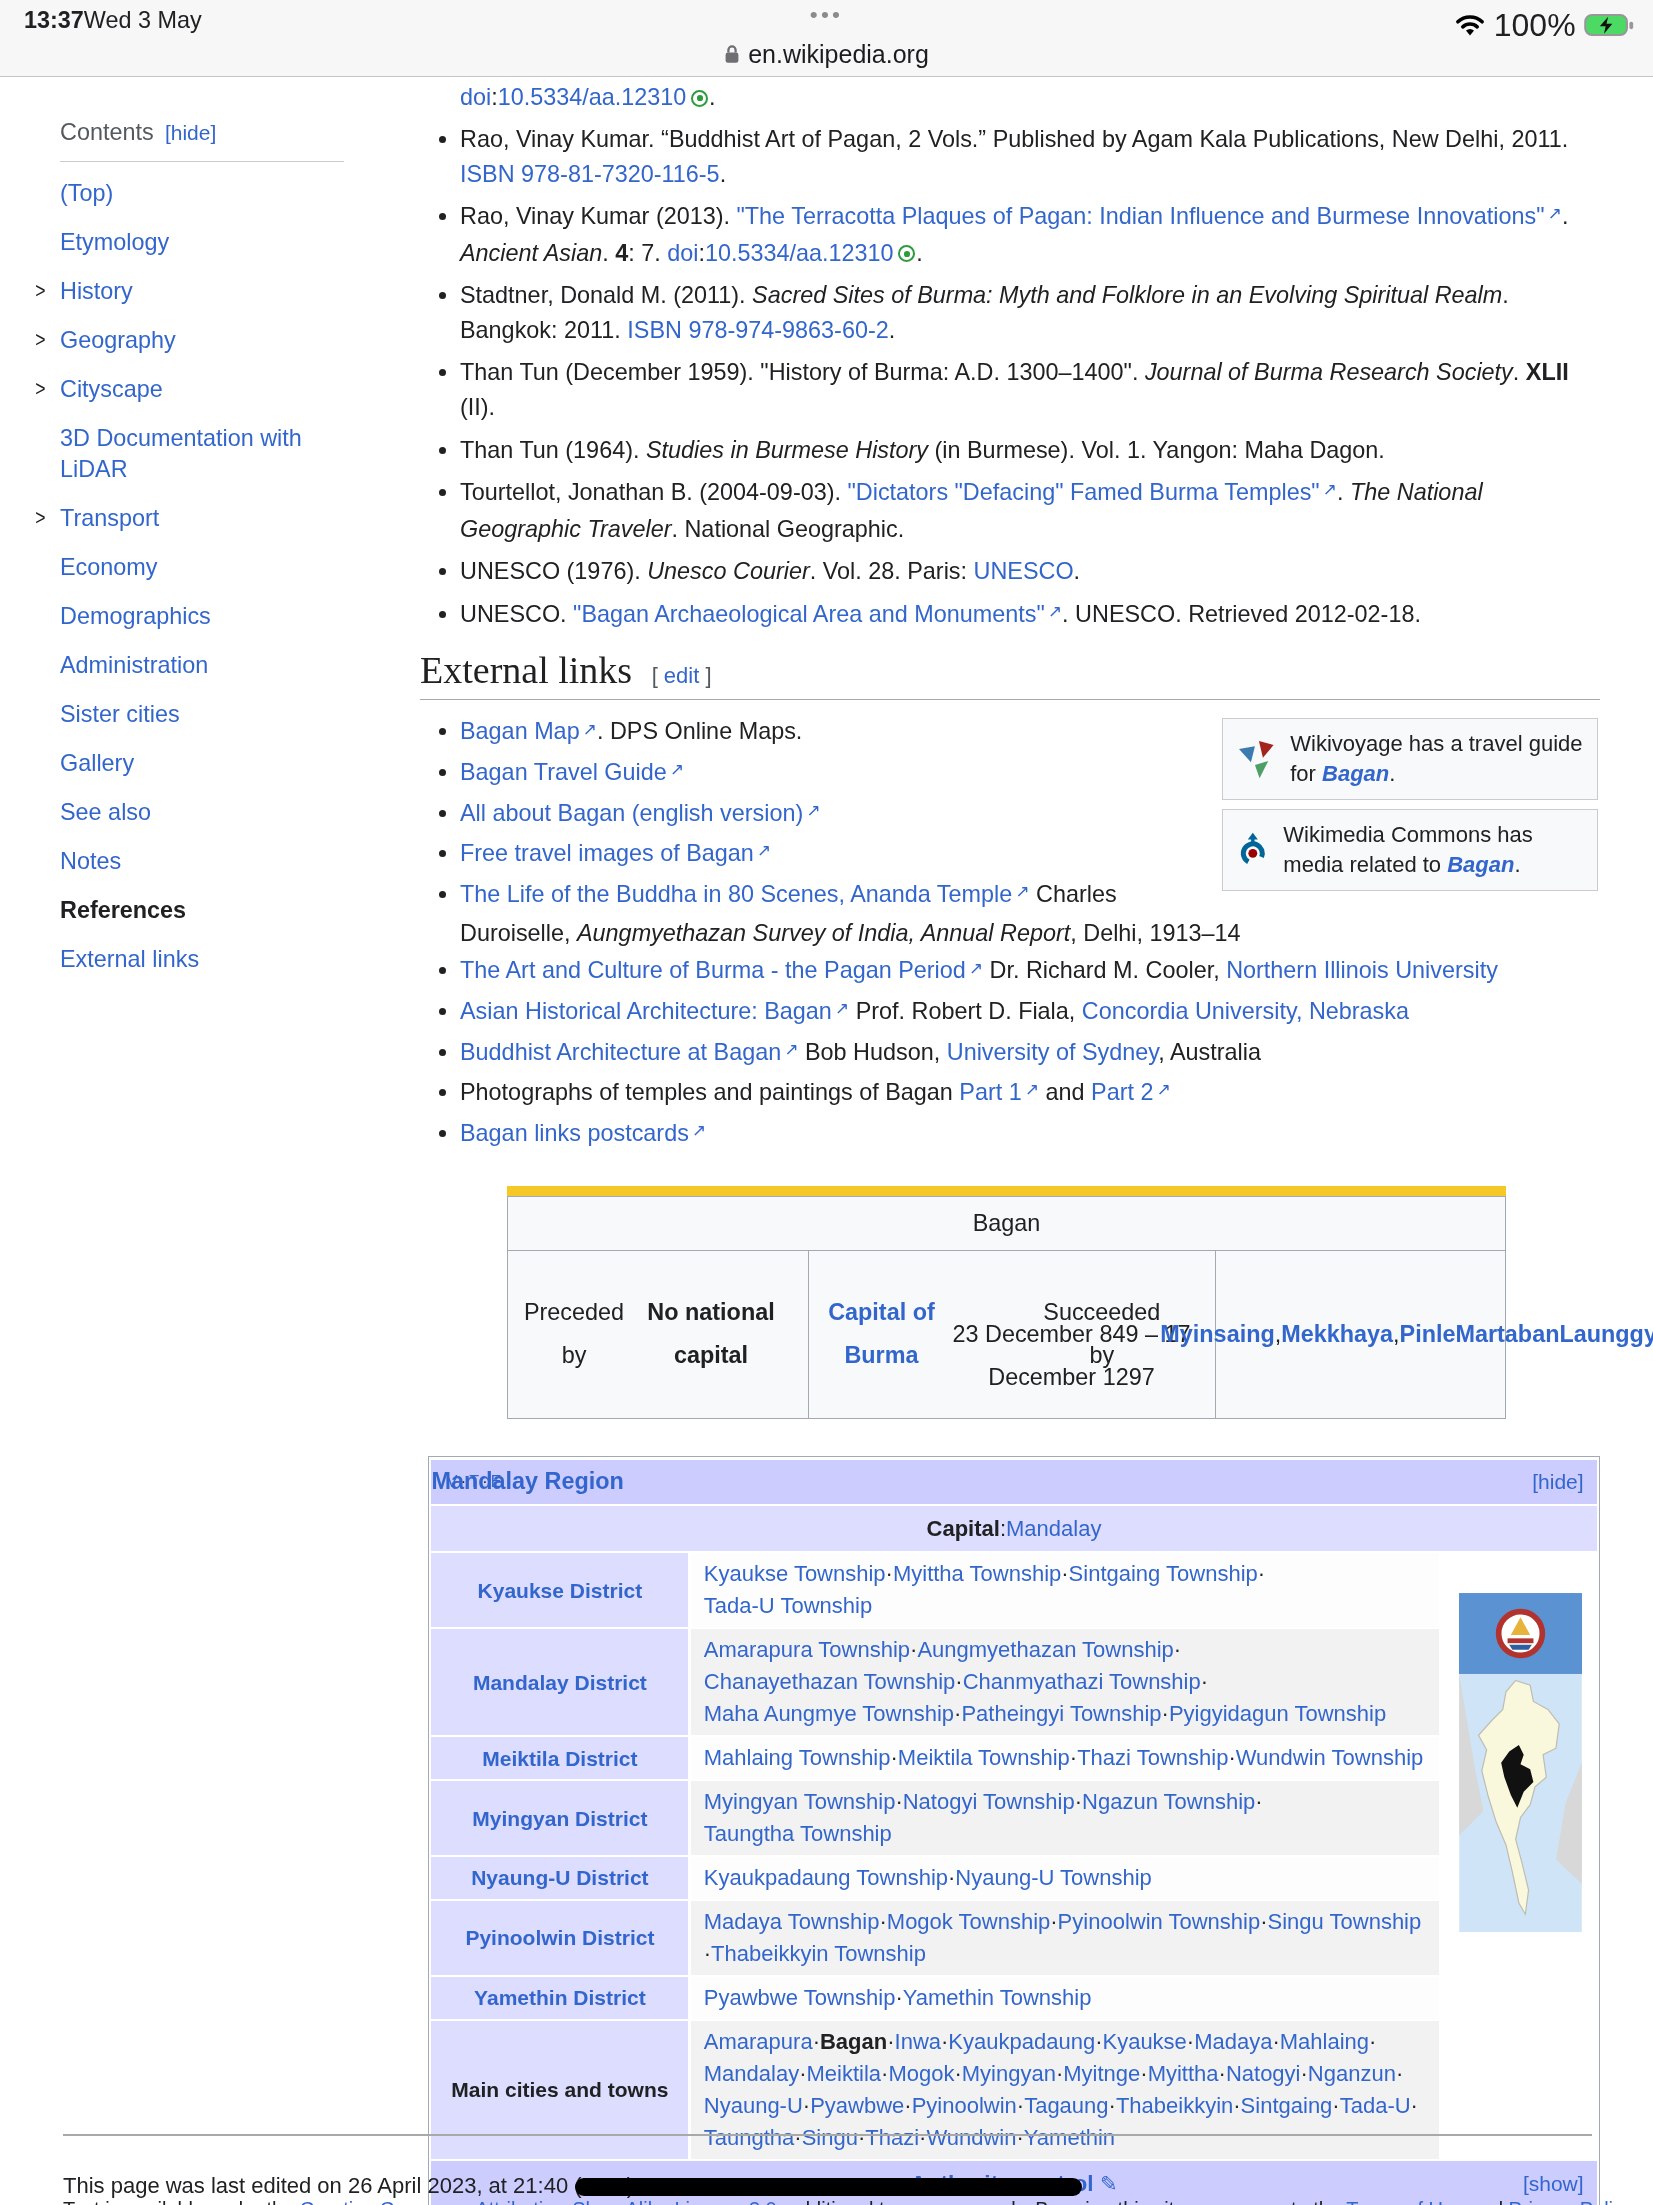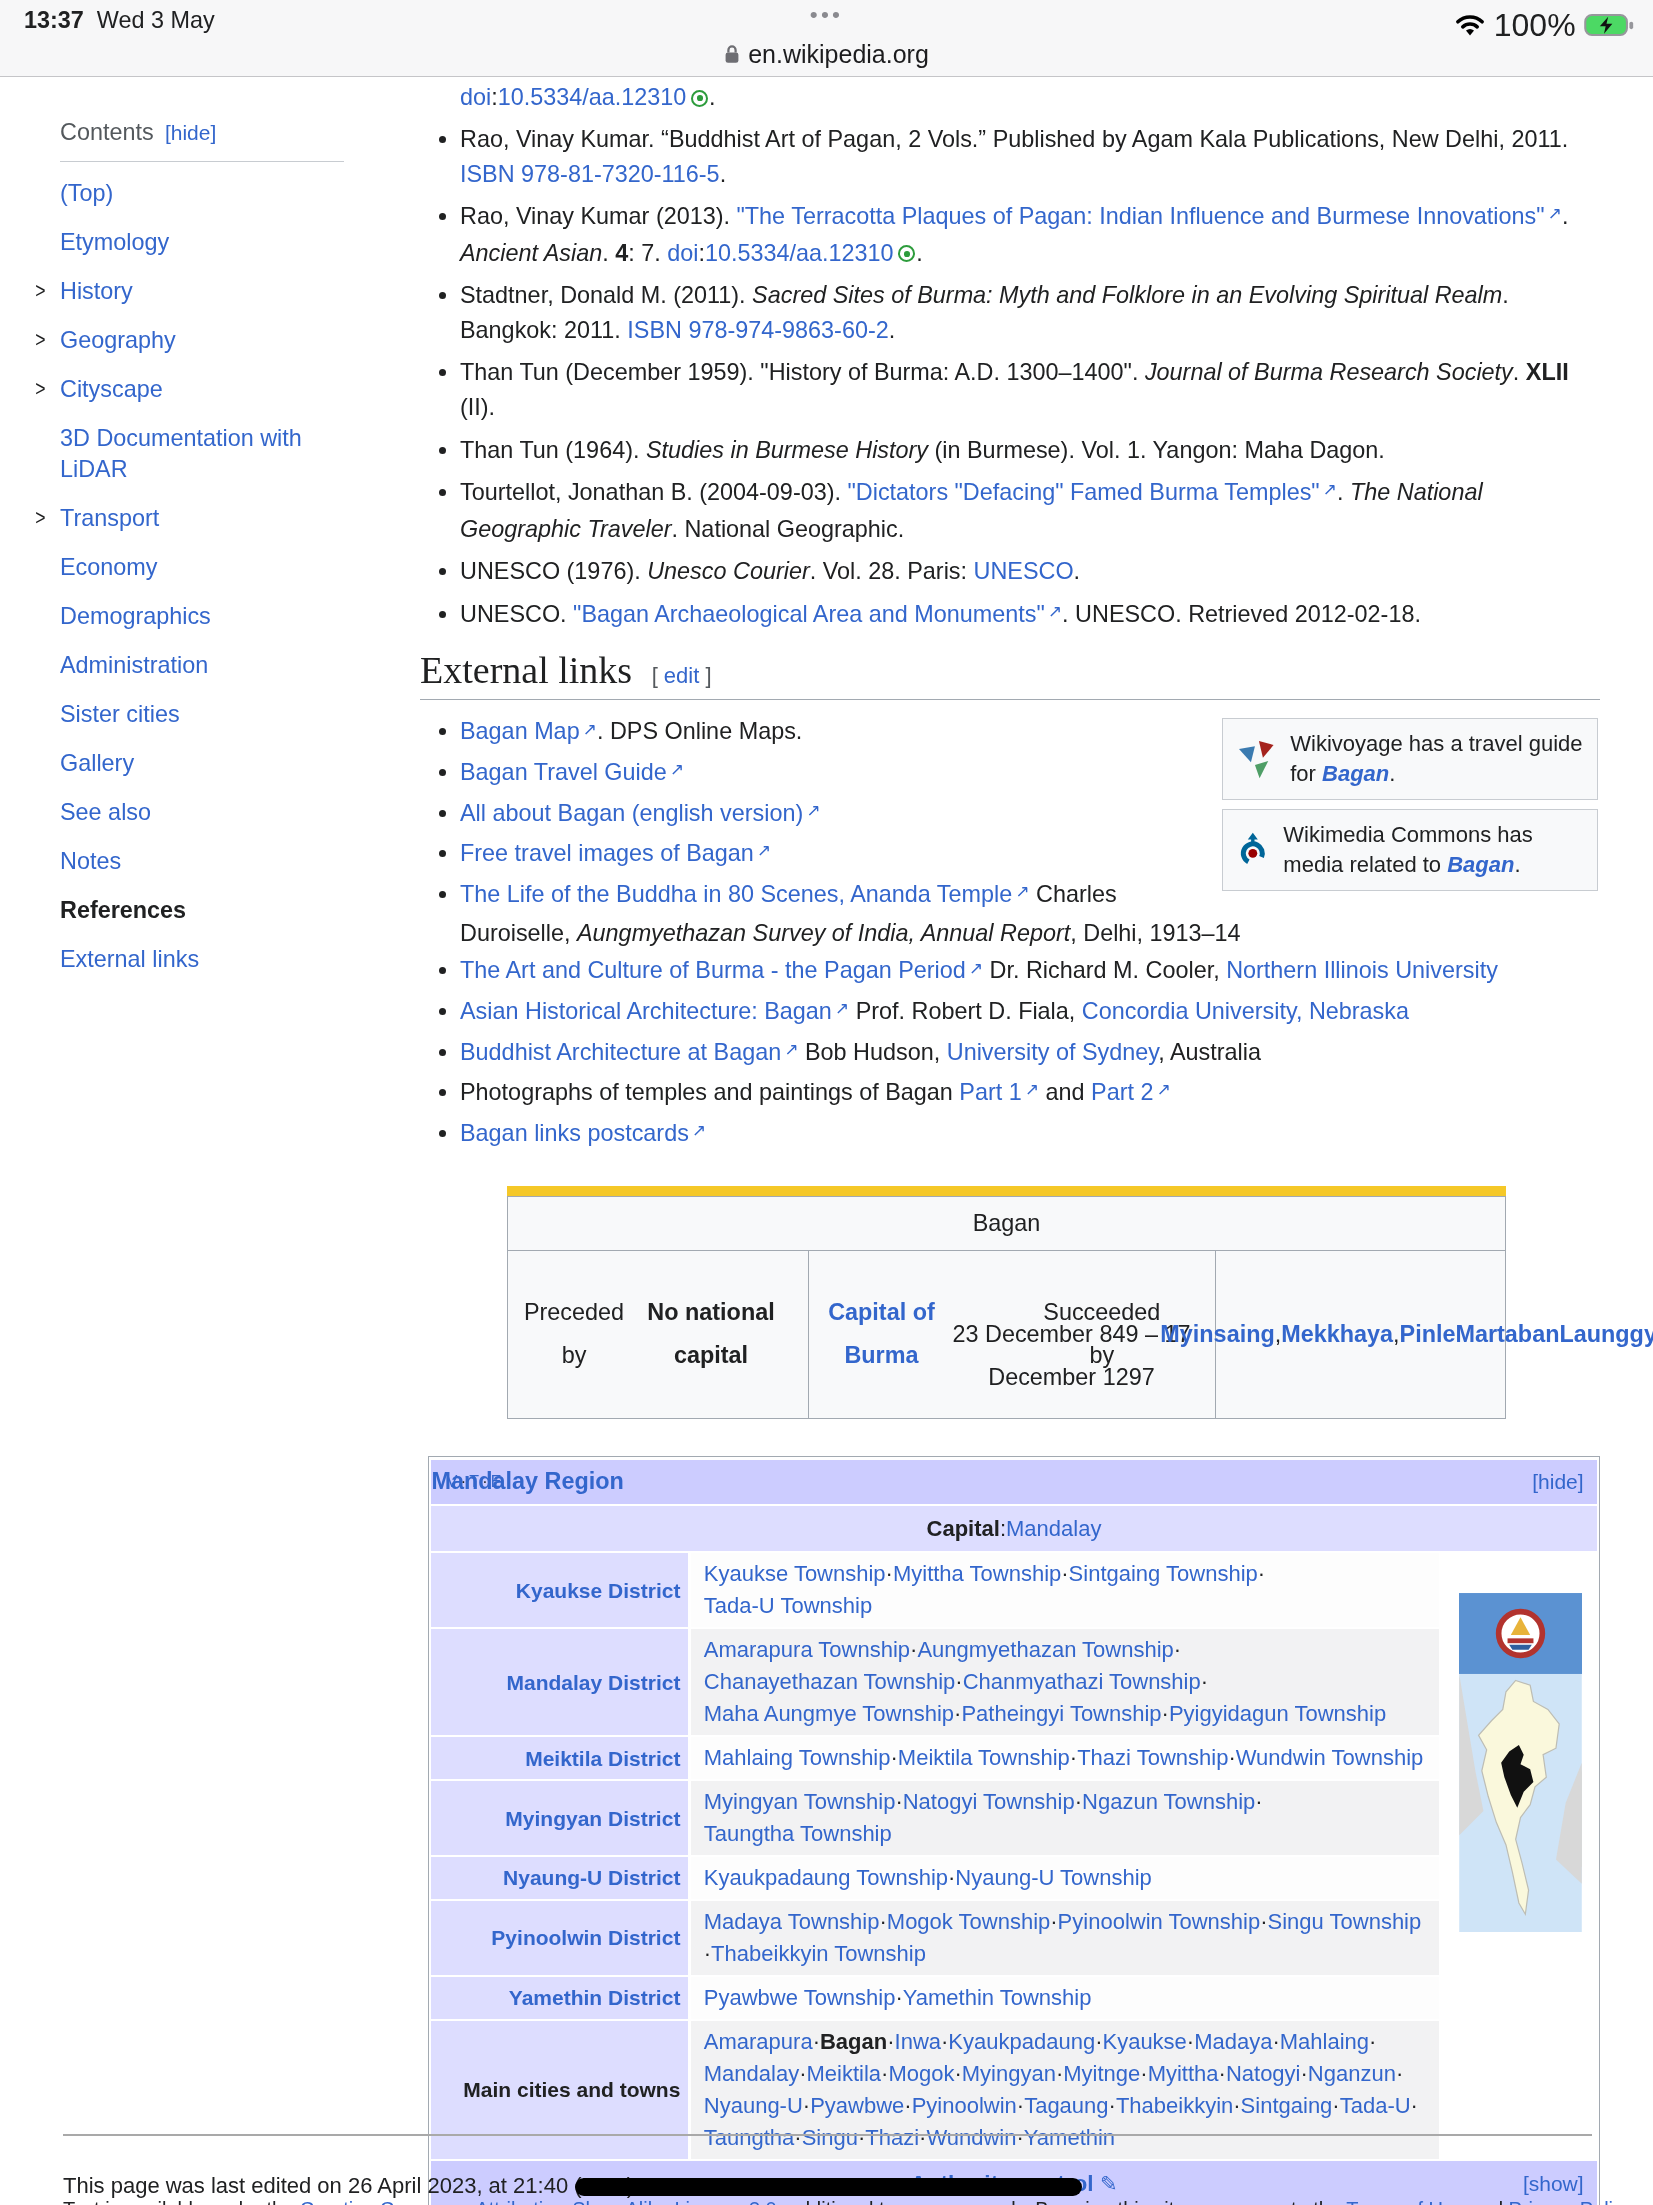--- a/index.html
+++ b/index.html
@@ -11,21 +11,21 @@
   .bd{font-weight:700;}
   .dark{color:#202122;}
   .exticon{color:#3366cc;font-size:0.72em;position:relative;top:-4.8px;margin-left:3.2px;}
   .oa{display:inline-block;width:13px;height:13px;border:2.4px solid #2d9c3c;border-radius:50%;
       position:relative;margin:0 0.8px -1.6px 4.8px;}
   .oa::after{content:"";position:absolute;left:50%;top:50%;width:5.7px;height:5.7px;margin:-2.8px 0 0 -2.8px;
       background:#2d9c3c;border-radius:50%;}
   
   .top-chrome{position:absolute;top:0;left:0;right:0;height:76px;background:#f7f7f8;
       border-bottom:0.8px solid #c5c5c8;z-index:5;}
-  .sb-left{position:absolute;left:24px;top:6.5px;font-size:23.4px;display:flex;gap:13px;align-items:center;}
+  .sb-left{position:absolute;left:24px;top:6.5px;font-size:23.4px;display:flex;align-items:center;}
   .sb-time{font-weight:600;}
   .sb-dots{position:absolute;left:0;right:0;top:1.6px;text-align:center;color:#8a8a8f;font-size:22.6px;letter-spacing:3.2px;}
   .sb-right{position:absolute;right:19.4px;top:6.5px;display:flex;align-items:center;gap:8px;font-size:32px;}
   .url-row{position:absolute;left:0;right:0;top:34px;height:40px;display:flex;align-items:center;justify-content:center;gap:8px;font-size:25px;color:#1c1c1e;}
   
   .sidebar{position:absolute;left:60px;top:119px;width:284px;font-size:23.4px;}
   .sb-head{color:#54595d;padding-bottom:14.5px;border-bottom:0.8px solid #c8ccd1;}
   .sb-hide{color:#3366cc;font-size:21px;margin-left:11.3px;}
   .sidebar ul{list-style:none;margin:16px 0 0;padding:0;}
   .sidebar li{position:relative;margin-bottom:18px;line-height:31px;cursor:pointer;}
@@ -56,21 +56,21 @@
   .navbox{margin:37px 0 0 8px;width:1172px;border:0.8px solid #a2a9b1;padding:2.4px;font-size:22px;box-sizing:border-box;background:#fff;}
   .nv-header{background:#ccccff;height:44px;position:relative;display:flex;align-items:center;}
   .nv-vte{position:absolute;left:13px;font-size:16px;text-transform:uppercase;letter-spacing:0.8px;color:#202122;}
   .nv-vte .lk{margin:0 2.4px;}
   .nv-title{font-weight:700;color:#3366cc;font-size:23.4px;}
   .nv-hide{position:absolute;right:13px;color:#3366cc;font-size:21px;}
   .nv-capital{margin-top:2.4px;background:#ddddff;height:45px;display:flex;align-items:center;justify-content:center;}
   .nv-body{position:relative;margin-top:2.4px;}
   .nv-row{display:flex;margin-bottom:2.4px;}
   .nv-row:last-child{margin-bottom:0;}
-  .nv-label{width:257px;background:#ddddff;display:flex;align-items:center;justify-content:flex-end;
+  .nv-label{width:257px;background:#ddddff;display:flex;align-items:center;justify-content:center;
       text-align:center;padding:4.8px 8px;line-height:27.4px;font-size:21px;box-sizing:border-box;}
   .nv-cell{flex:1;margin-left:2.4px;margin-right:158px;padding:4.8px 13px;line-height:32px;background:#fdfdfd;
       display:flex;align-items:center;flex-wrap:wrap;box-sizing:border-box;}
   .nv-row:nth-child(even) .nv-cell{background:#f2f2f3;}
   .nv-image{position:absolute;top:40px;right:0;width:153px;display:flex;flex-direction:column;align-items:center;}
   .nv-footer{margin-top:2.4px;background:#ccccff;height:45px;position:relative;display:flex;align-items:center;justify-content:center;}
   .nv-auth{font-weight:700;color:#3366cc;font-size:22.6px;}
   .pencil{color:#36c;font-size:21px;margin-left:6.5px;}
   .nv-show{position:absolute;right:13px;color:#3366cc;font-size:21px;}
   

